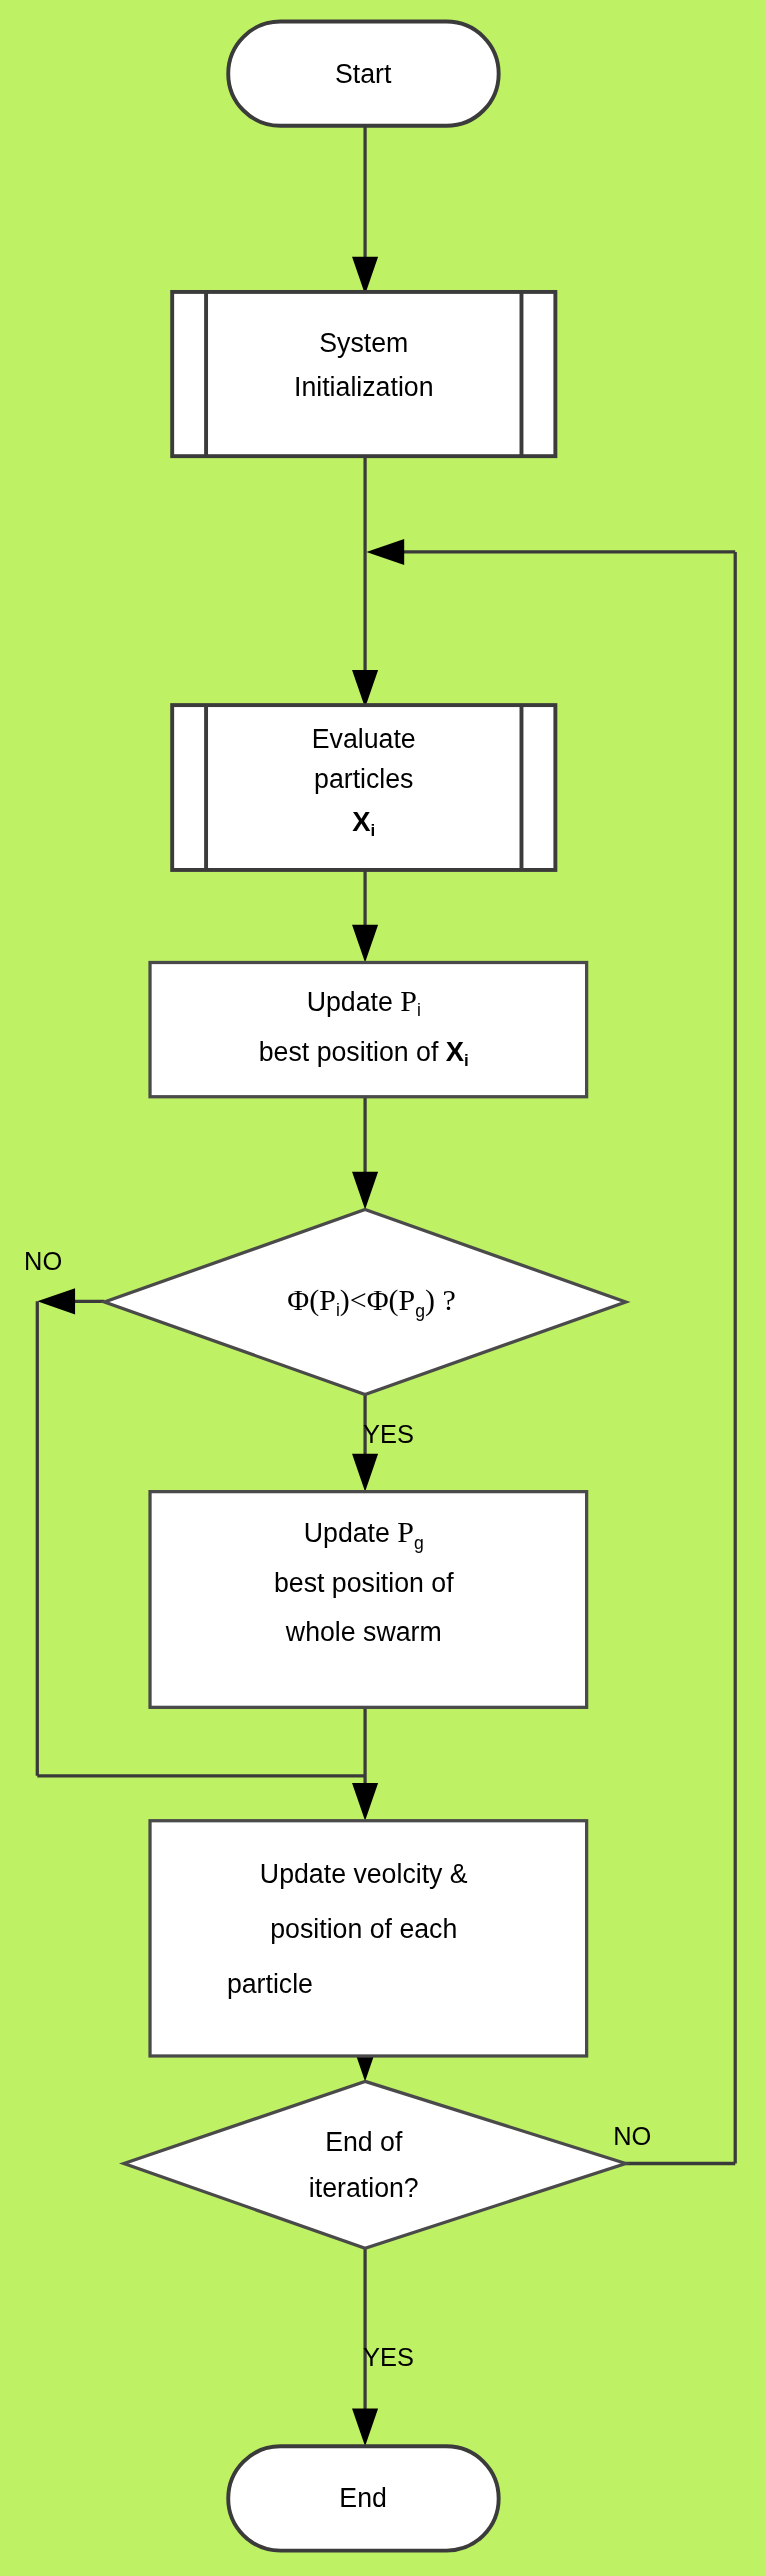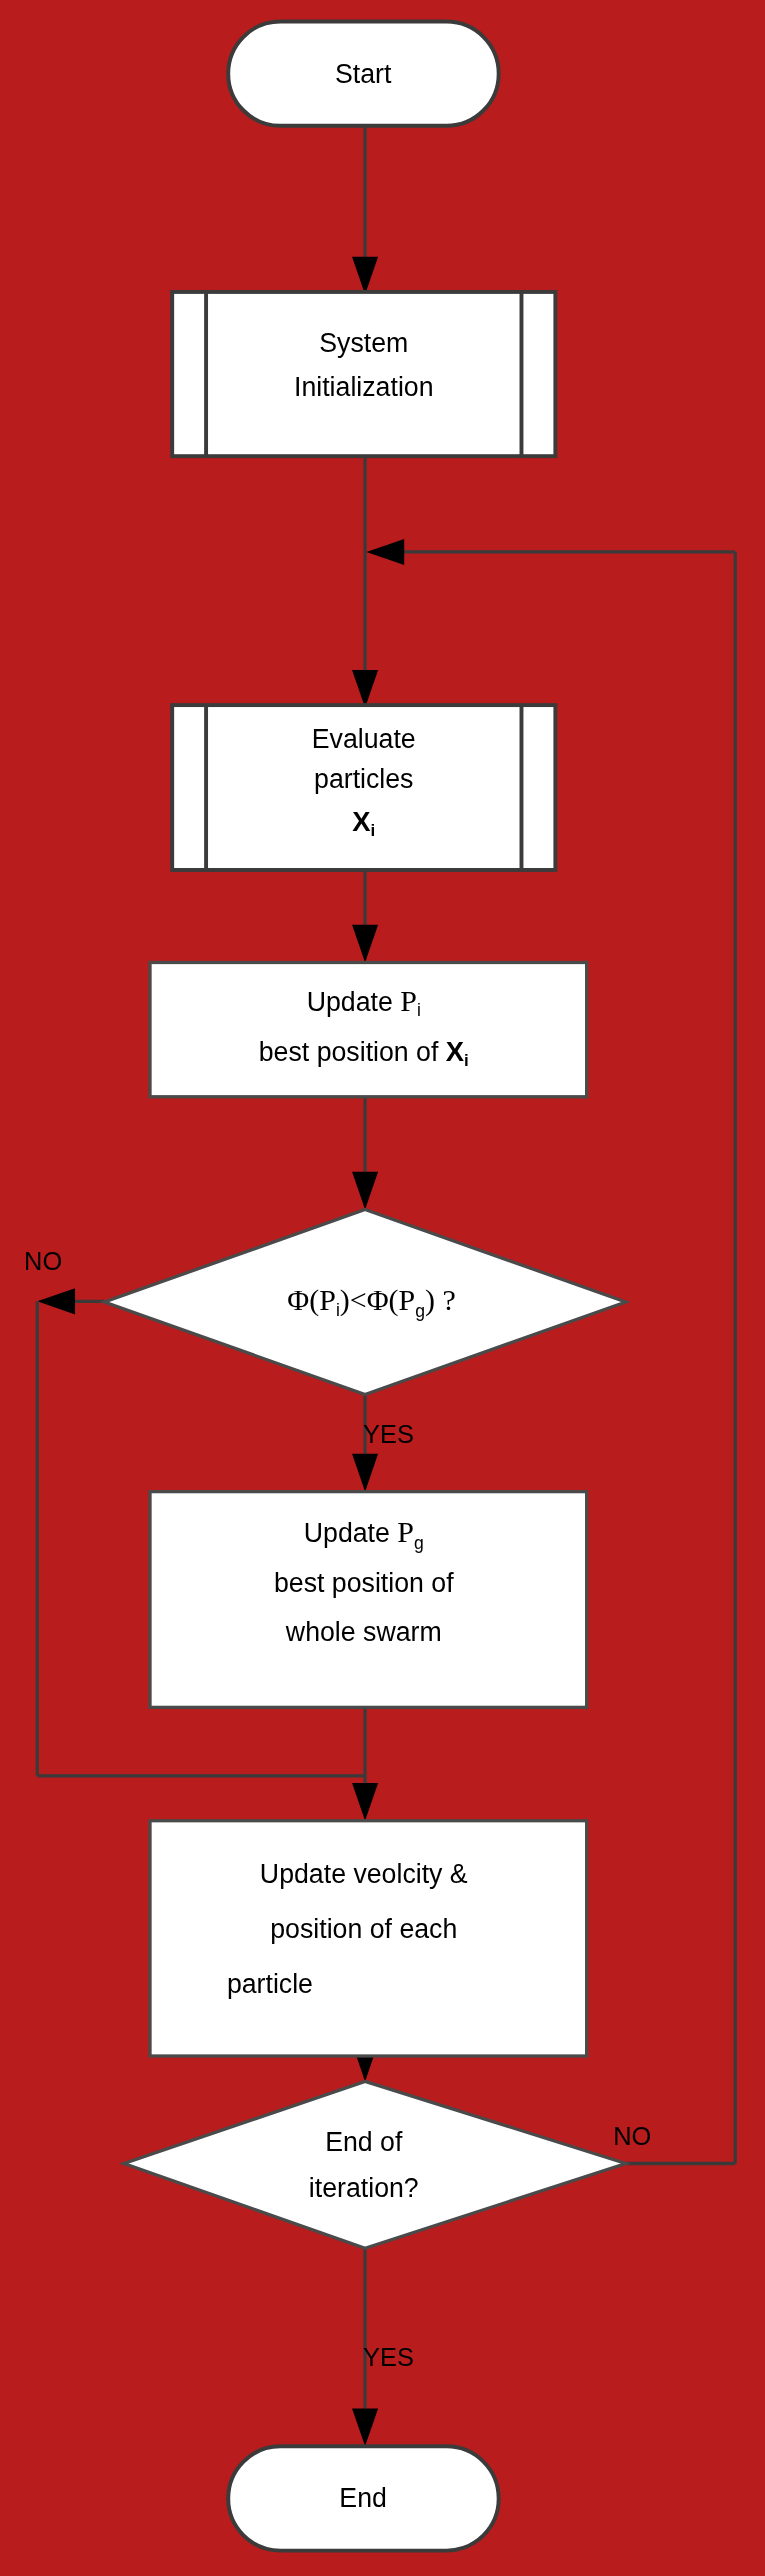--- a/index.html
+++ b/index.html
@@ -10,21 +10,21 @@
   body {
     width: 766px;
     height: 2576px;
     font-family: "Liberation Sans", sans-serif;
     overflow: hidden;
   }
   #flow-root {
     position: relative;
     width: 766px;
     height: 2576px;
-    background: #b91c1c;
+    background: #bef264;
   }
   svg#flow-svg {
     position: absolute;
     top: 0;
     left: 0;
     width: 766px;
     height: 2576px;
     display: block;
   }
   .shape-stroke {

